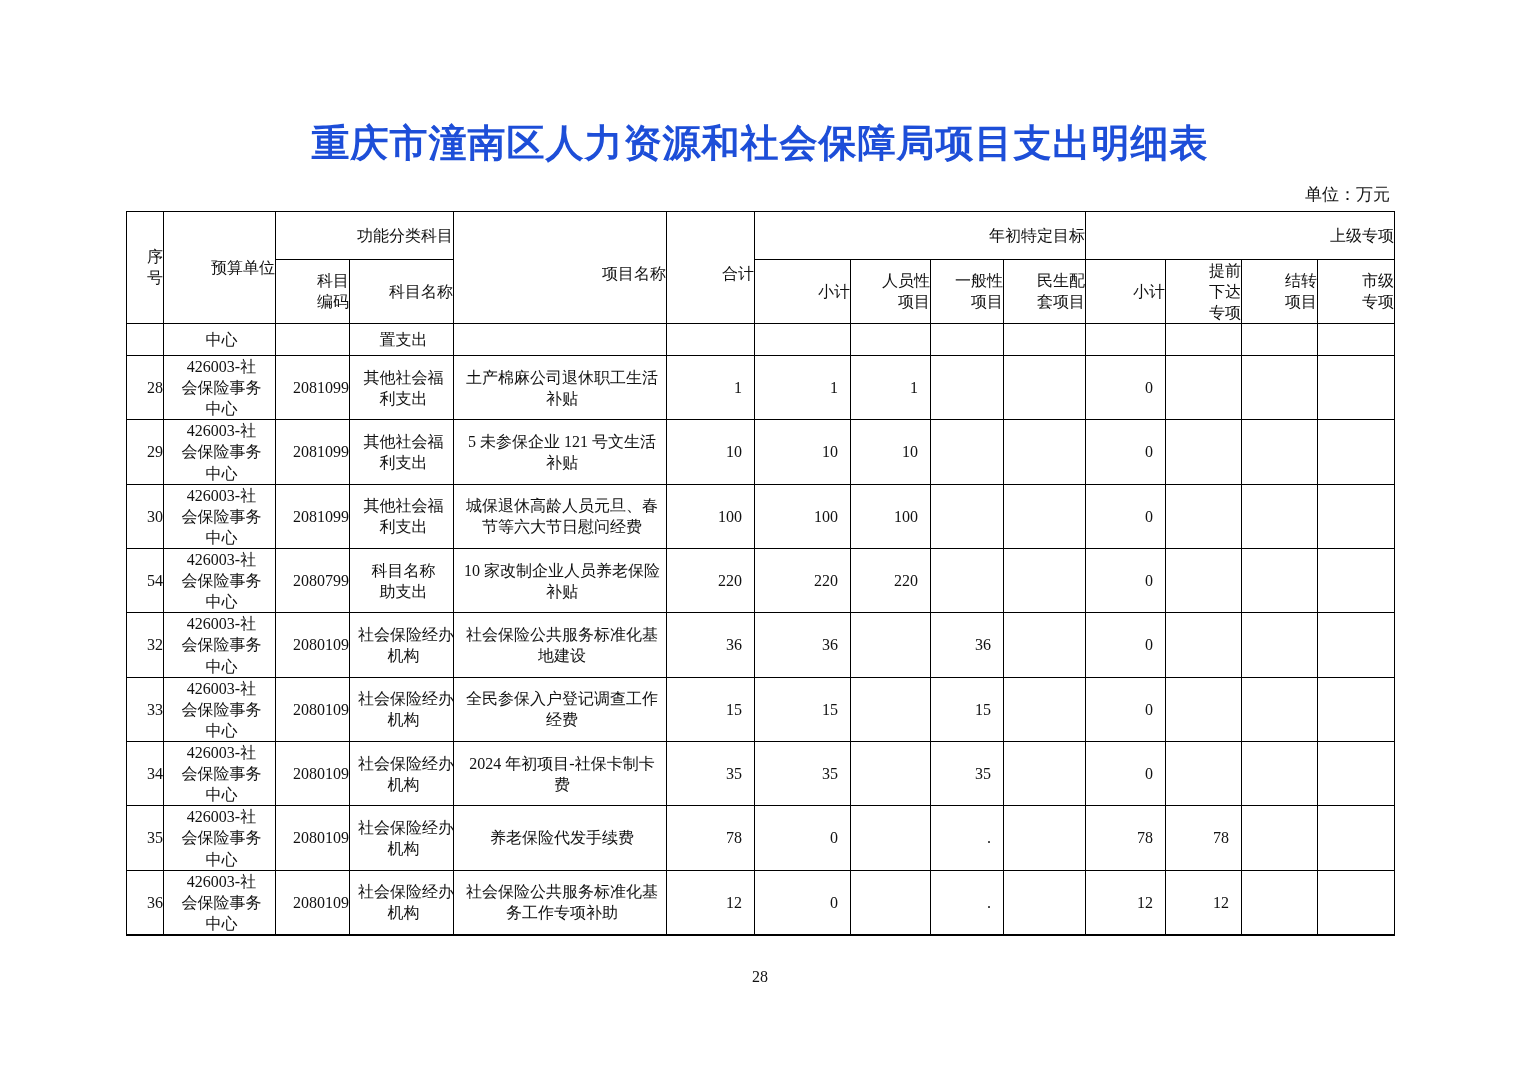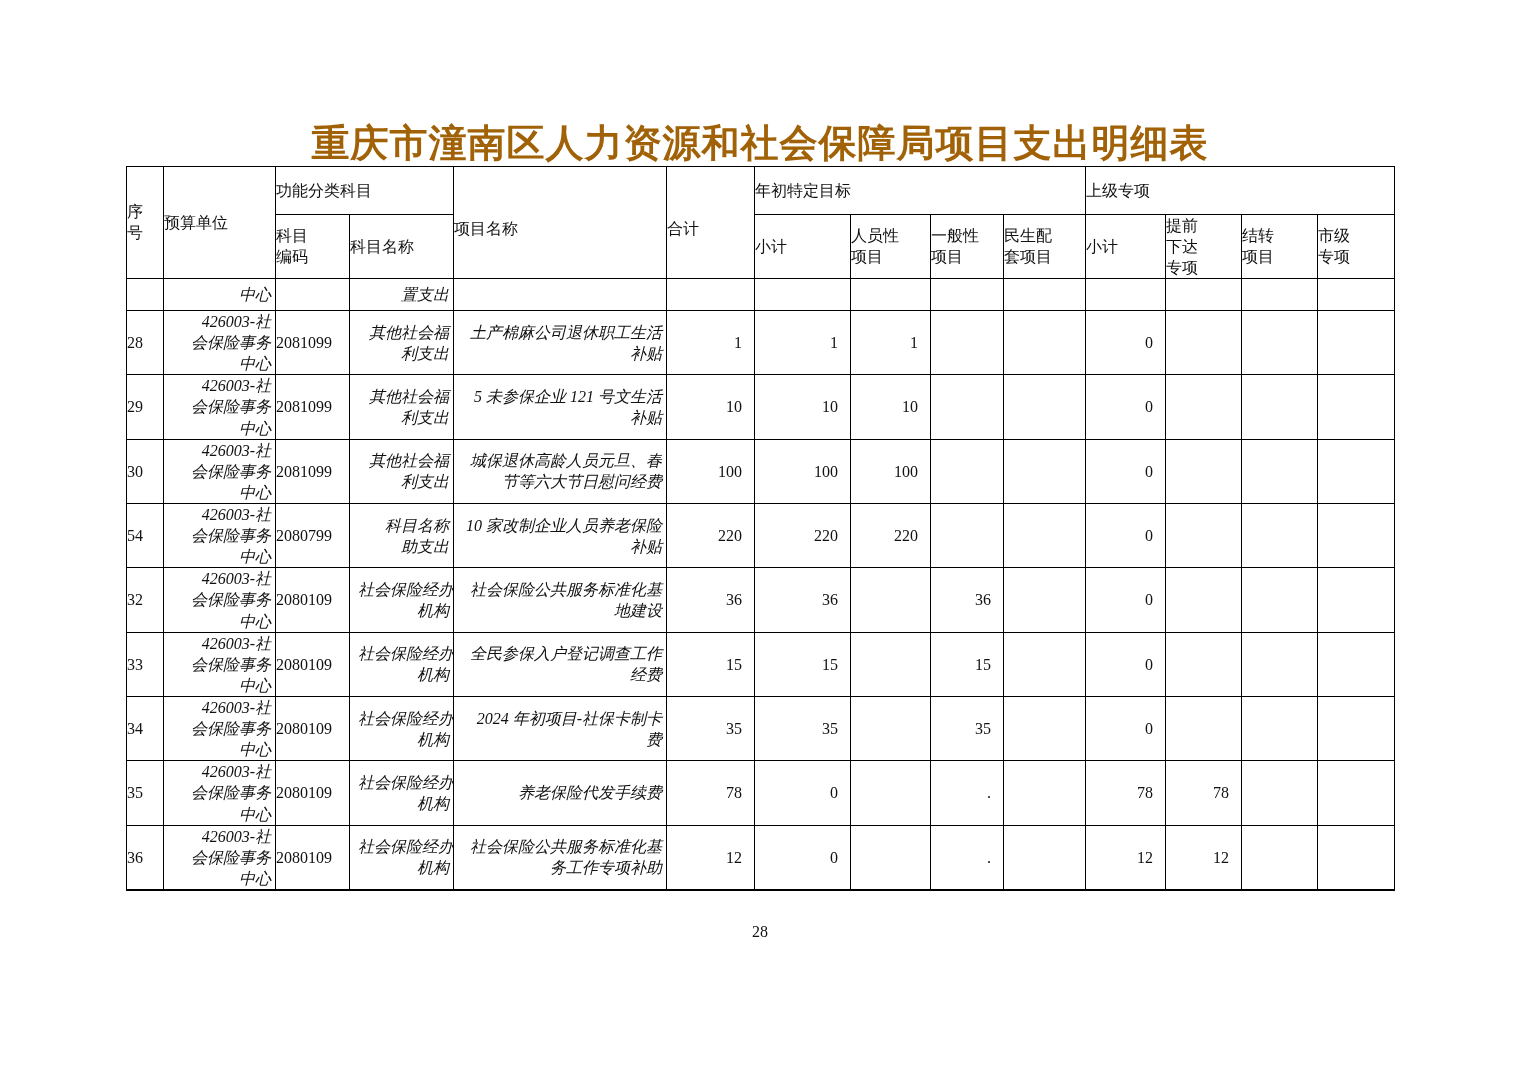--- a/index.html
+++ b/index.html
@@ -21,21 +21,21 @@
     margin: 0 auto;
   }
   .doc-title {
     margin: 0;
     padding-top: 122px;
     text-align: center;
     font-size: 38px;
     font-weight: bold;
     letter-spacing: 1px;
     line-height: 1.15;
-    color: #a16207;
+    color: #1d4ed8;
   }
   .unit-note {
     text-align: right;
     font-size: 17px;
     margin-top: 17px;
     margin-bottom: 5px;
     padding-right: 4px;
     color: #111;
   }
   table.budget {
@@ -54,41 +54,42 @@
     box-sizing: border-box;
     vertical-align: middle;
     padding: 0;
   }
   
   tr.h-head1 { height: 48px; }
   tr.h-head2 { height: 63px; }
   tr.h-cont  { height: 32px; }
   tr.h-data  { height: 64px; }
   
-  .c-center { text-align: left; }
-  .c-left   { text-align: right; padding-left: 8px !important; padding-right: 4px !important; font-style: italic; }
+  .c-center { text-align: right; }
+  .c-left   { text-align: center; padding-left: 8px !important; padding-right: 4px !important; }
   .c-num    { text-align: right; padding-right: 12px !important; }
   .pre      { white-space: pre; }
   .pre-line { white-space: pre-line; }
   th.vtop   { vertical-align: top; padding-top: 13px !important; }
   .page-number {
     text-align: center;
     font-size: 16px;
     margin-top: 32px;
     color: #111;
   }
 </style>
 </head>
 <body>
 
 <div class="page">
   <div class="sheet">
 
     <h1 class="doc-title">重庆市潼南区人力资源和社会保障局项目支出明细表</h1>
 
+    <div class="unit-note">单位：万元</div>
 
     <table class="budget">
       <colgroup>
         <col style="width:37px">
           <col style="width:112px">
           <col style="width:74px">
           <col style="width:104px">
         <col style="width:213px">
           <col style="width:88px">
           <col style="width:96px">

